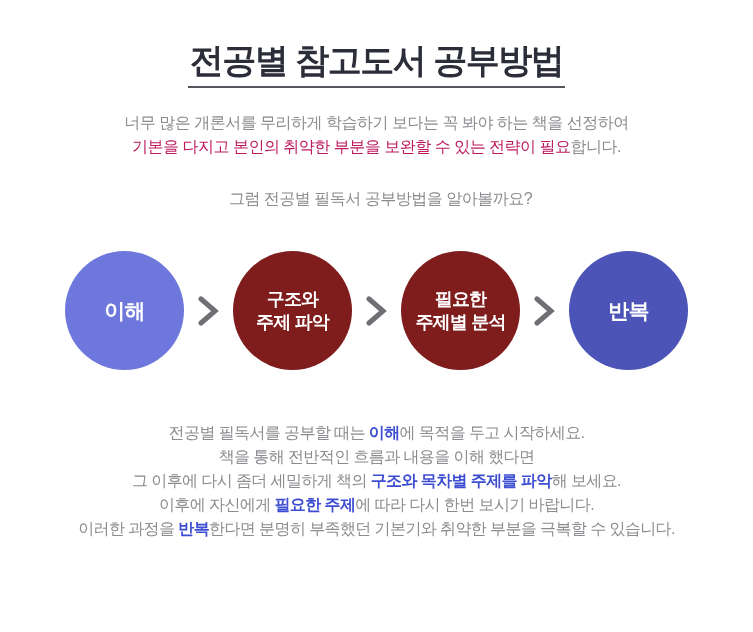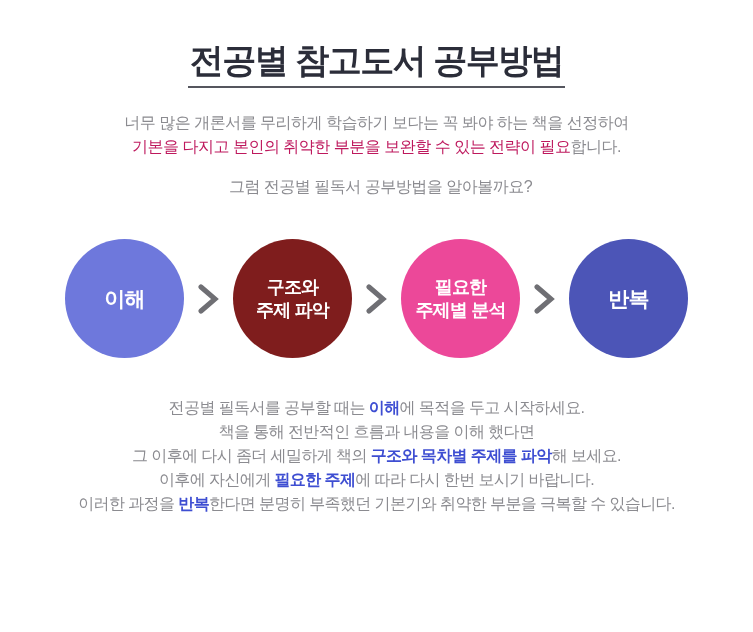--- a/index.html
+++ b/index.html
@@ -27,21 +27,21 @@
   
   .intro {
     margin-top: 23px;
     text-align: center;
     font-size: 16px;
     line-height: 24px;
     letter-spacing: -0.5px;
     color: #8b8b90;
   }
   .intro .highlight { color: #be185d; }
-  .intro .question { margin-top: 16px; padding-left: 8px; }
+  .intro .question { margin-top: 28px; padding-left: 8px; }
 
   
   .process-flow {
     margin-top: 40px;
     display: flex;
     justify-content: center;
     align-items: center;
   }
   .step-circle {
     width: 119px; height: 119px;
@@ -60,21 +60,21 @@
   .step-circle .line-md { font-size: 18px; line-height: 23px; }
   .flow-arrow {
     flex: 0 0 auto;
     margin: 0 14px;
     display: flex;
     align-items: center;
   }
 
   
   .outro {
-    margin-top: 38px;
+    margin-top: 51px;
     text-align: center;
     font-size: 16px;
     line-height: 24px;
     letter-spacing: -0.6px;
     color: #8b8b90;
   }
   .outro .key { color: #3e4ed2; font-weight: 700; }
 </style>
 </head>
 <body>
@@ -107,21 +107,21 @@
       <span class="line-md">구조와</span>
       <span class="line-md">주제 파악</span>
     </div>
 
     <div class="flow-arrow">
       <svg width="21" height="30" viewBox="0 0 21 30">
           <polyline points="3,3 17,15 3,27" fill="none" stroke="#6f6f74" stroke-width="5" stroke-linecap="round" stroke-linejoin="miter"></polyline>
         </svg>
     </div>
 
-    <div class="step-circle" style="background: #ec4899;">
+    <div class="step-circle" style="background: #7f1d1d;">
       <span class="line-md">필요한</span>
       <span class="line-md">주제별 분석</span>
     </div>
 
     <div class="flow-arrow">
       <svg width="21" height="30" viewBox="0 0 21 30">
           <polyline points="3,3 17,15 3,27" fill="none" stroke="#6f6f74" stroke-width="5" stroke-linecap="round" stroke-linejoin="miter"></polyline>
         </svg>
     </div>
 

